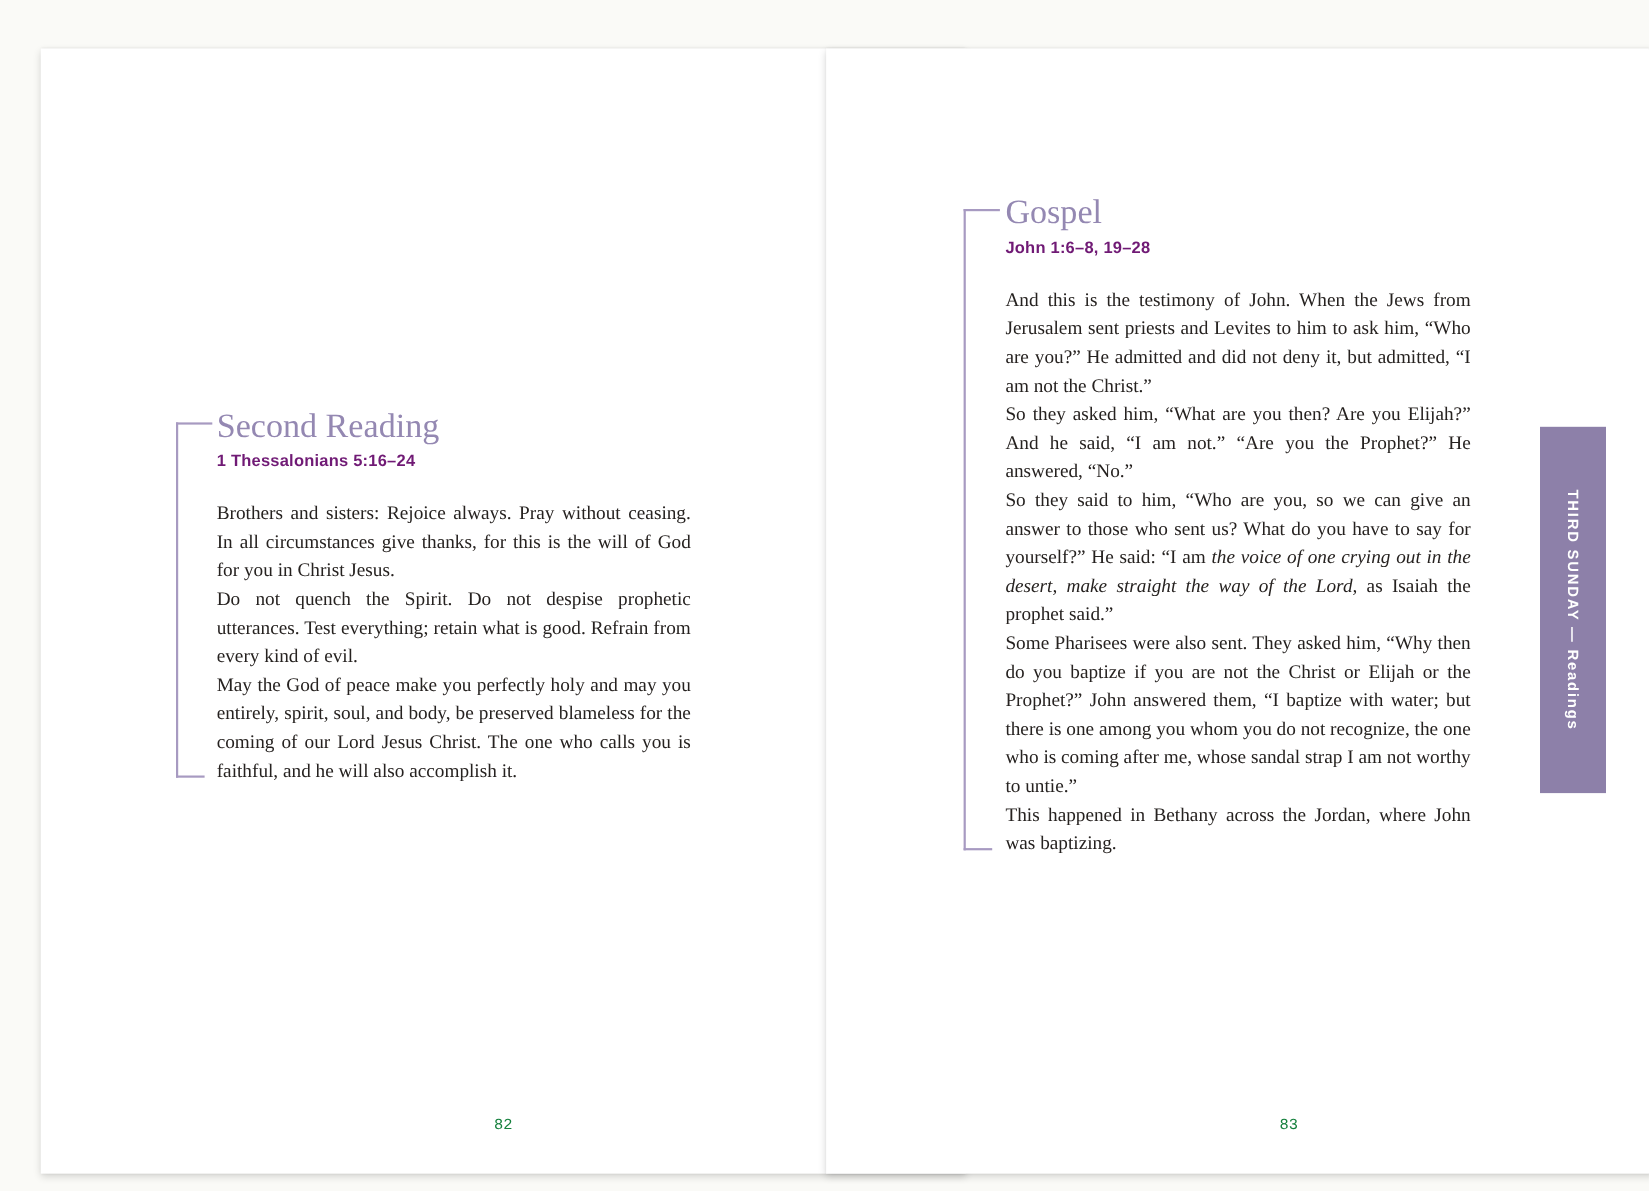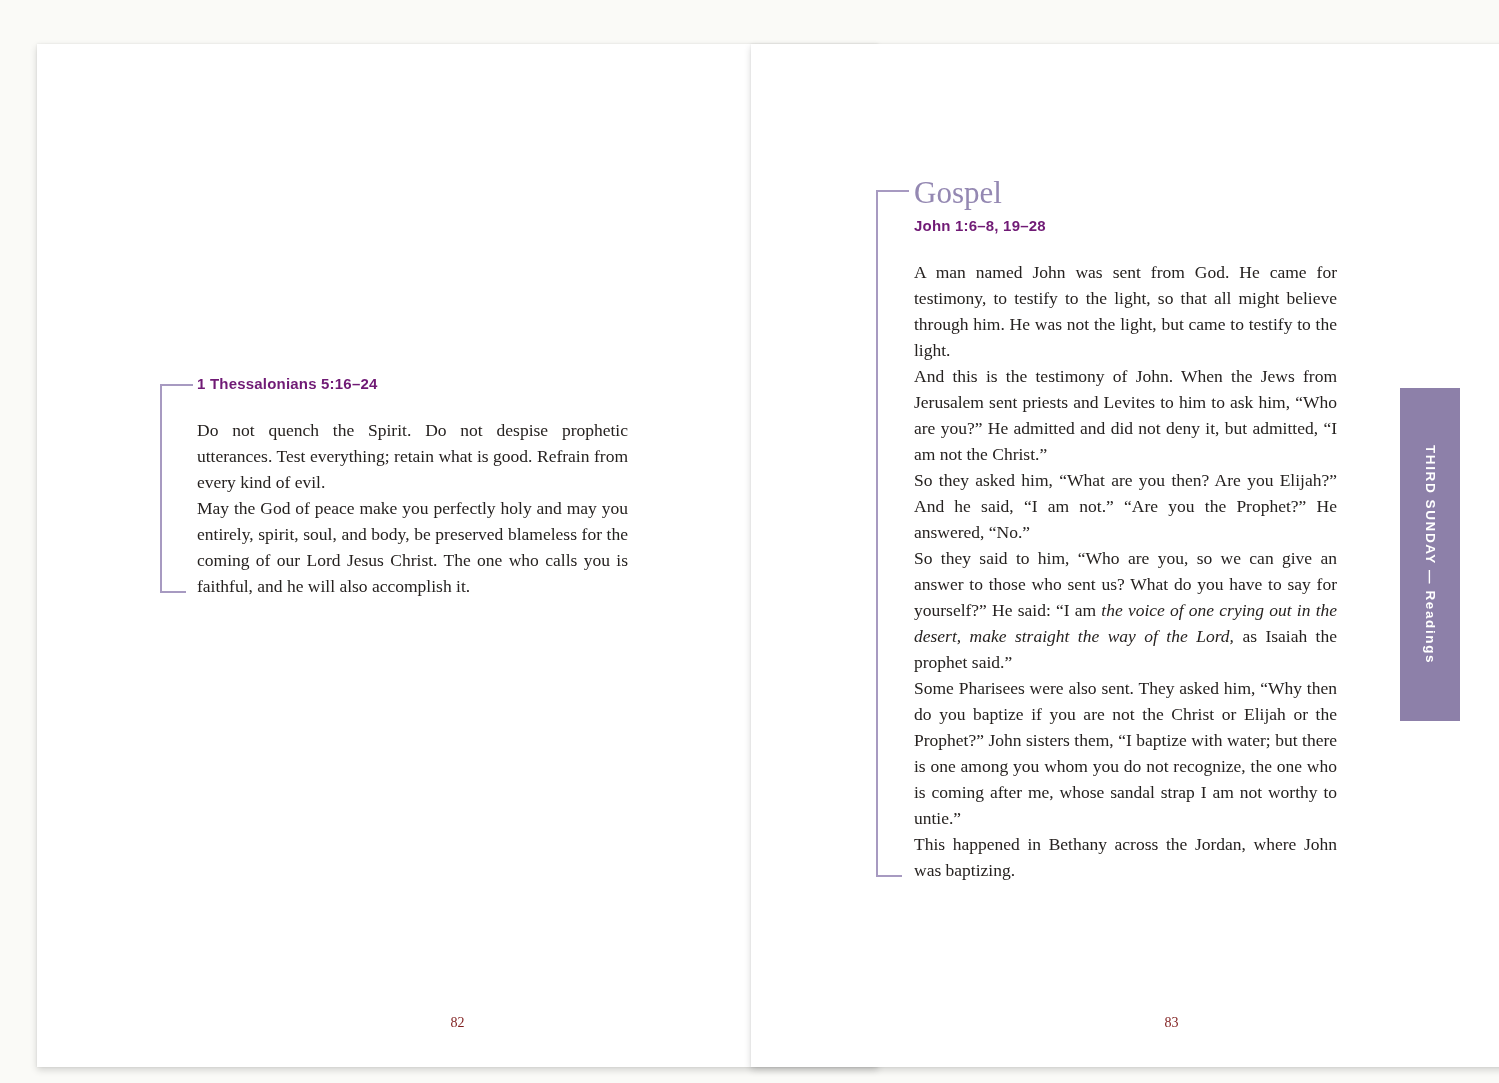--- a/index.html
+++ b/index.html
@@ -76,23 +76,23 @@
     text-align: justify;
   }
   .section-body .para:first-child { margin-top: 23px; }
   .para .italic { font-style: italic; }
 
   .page-number {
     position: absolute;
     bottom: 36px;
     left: 0; right: 0;
     text-align: center;
-    font-family: Liberation Serif, serif;
+    font-family: Liberation Mono, monospace;
     font-size: 14px;
-    color: #7f1d1d;
+    color: #15803d;
   }
 
   .side-tab {
     position: absolute;
     left: 1400px;
     top: 388px;
     width: 60px;
     height: 333px;
     background: #8d80a9;
     display: flex;
@@ -110,42 +110,43 @@
     white-space: nowrap;
   }
 </style>
 </head>
 <body>
 
 <div class="page page-left">
   <div class="reading-section section-left">
     <div class="bracket"></div>
     <div class="section-content">
+      <div class="section-title">Second Reading</div>
       <div class="section-ref">1 Thessalonians 5:16–24</div>
       <div class="section-body">
+          <p class="para"><span>Brothers and sisters: Rejoice always. Pray without ceasing. In all circumstances give thanks, for this is the will of God for you in Christ Jesus.</span></p>
           <p class="para"><span>Do not quench the Spirit. Do not despise prophetic utterances. Test everything; retain what is good. Refrain from every kind of evil.</span></p>
           <p class="para"><span>May the God of peace make you perfectly holy and may you entirely, spirit, soul, and body, be preserved blameless for the coming of our Lord Jesus Christ. The one who calls you is faithful, and he will also accomplish it.</span></p>
         </div>
     </div>
   </div>
   <div class="page-number">82</div>
 </div>
 
 <div class="page page-right">
   <div class="reading-section section-right">
     <div class="bracket"></div>
     <div class="section-content">
       <div class="section-title">Gospel</div>
       <div class="section-ref">John 1:6–8, 19–28</div>
       <div class="section-body">
-          <p class="para"><span>A man named John was sent from God. He came for testimony, to testify to the light, so that all might believe through him. He was not the light, but came to testify to the light.</span></p>
           <p class="para"><span>And this is the testimony of John. When the Jews from Jerusalem sent priests and Levites to him to ask him, “Who are you?” He admitted and did not deny it, but admitted, “I am not the Christ.”</span></p>
           <p class="para"><span>So they asked him, “What are you then? Are you Elijah?” And he said, “I am not.” “Are you the Prophet?” He answered, “No.”</span></p>
           <p class="para"><span>So they said to him, “Who are you, so we can give an answer to those who sent us? What do you have to say for yourself?” He said: “I am </span><span class="italic">the voice of one crying out in the desert, make straight the way of the Lord,</span><span> as Isaiah the prophet said.”</span></p>
-          <p class="para"><span>Some Pharisees were also sent. They asked him, “Why then do you baptize if you are not the Christ or Elijah or the Prophet?” John sisters them, “I baptize with water; but there is one among you whom you do not recognize, the one who is coming after me, whose sandal strap I am not worthy to untie.”</span></p>
+          <p class="para"><span>Some Pharisees were also sent. They asked him, “Why then do you baptize if you are not the Christ or Elijah or the Prophet?” John answered them, “I baptize with water; but there is one among you whom you do not recognize, the one who is coming after me, whose sandal strap I am not worthy to untie.”</span></p>
           <p class="para"><span>This happened in Bethany across the Jordan, where John was baptizing.</span></p>
         </div>
     </div>
   </div>
   <div class="page-number">83</div>
 </div>
 
 <div class="side-tab">
   <span class="side-tab-label">THIRD SUNDAY — Readings</span>
 </div>

